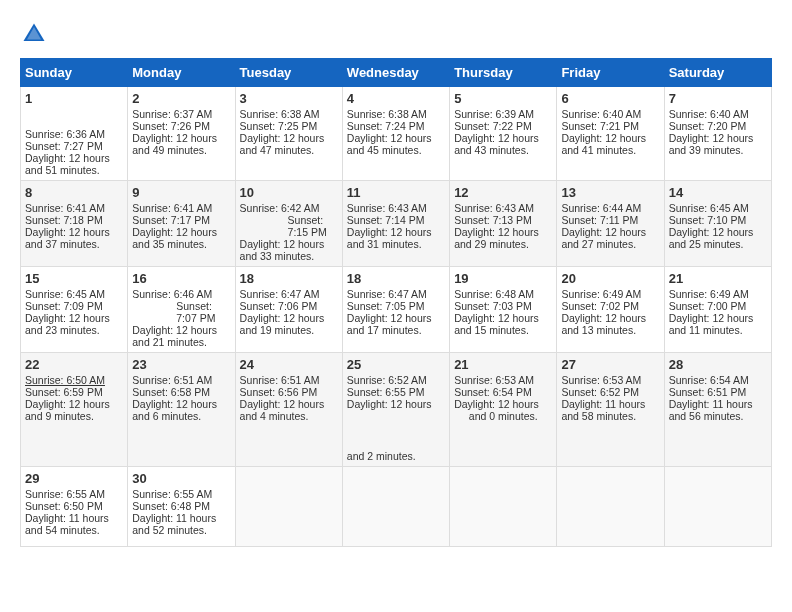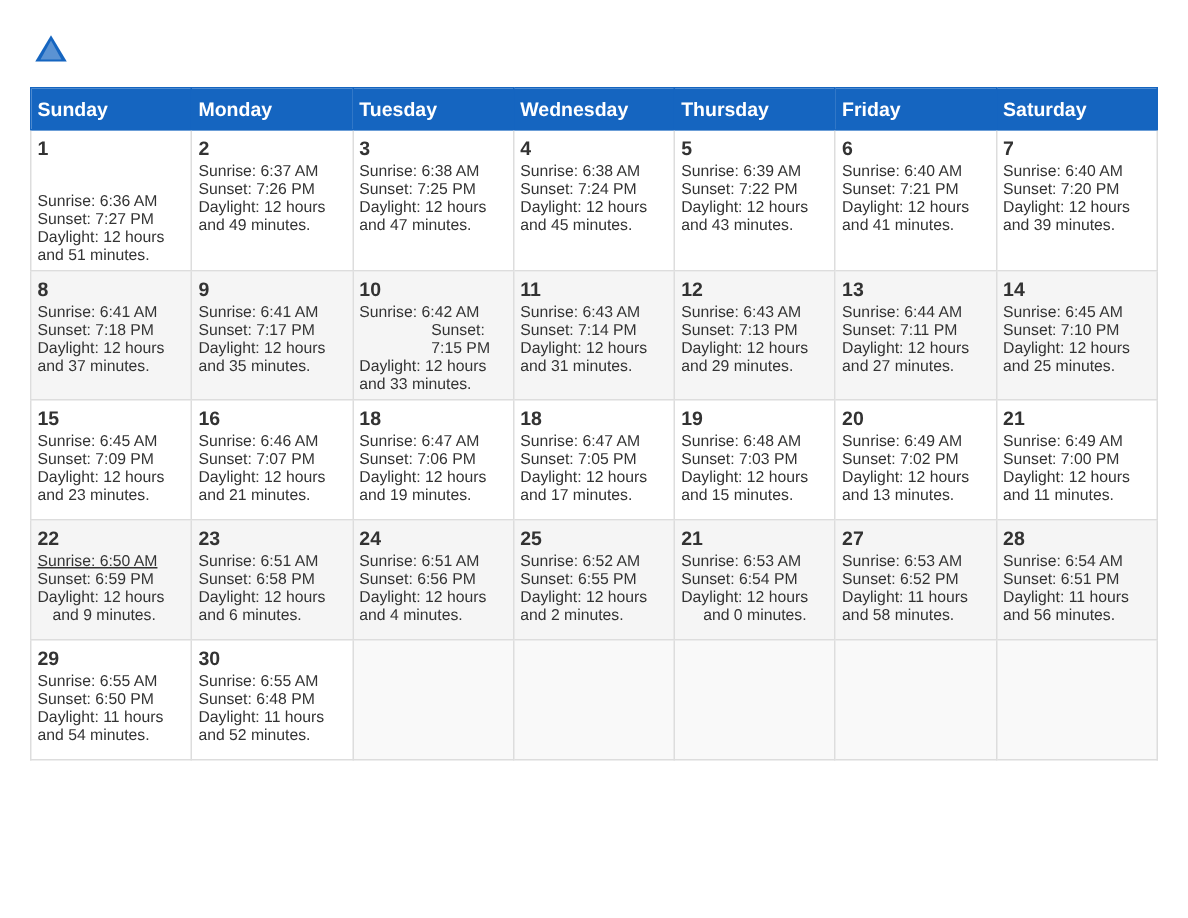--- a/index.html
+++ b/index.html
@@ -219,21 +219,21 @@
         <td>
           <span class="day-num">15</span>
           <span style="display: block;">Sunrise: 6:45 AM</span>
           <span style="display: block;">Sunset: 7:09 PM</span>
           <span style="display: block;">Daylight: 12 hours</span>
           <span style="display: block;">and 23 minutes.</span>
         </td>
         <td>
           <span class="day-num">16</span>
           <span style="display: block;">Sunrise: 6:46 AM</span>
-          <span style="display: block;">Sunset: 7:07 PM</span>
+          <span style="display: block; margin-left: 44px;">Sunset: 7:07 PM</span>
           <span style="display: block;">Daylight: 12 hours</span>
           <span style="display: block;">and 21 minutes.</span>
         </td>
         <td>
           <span class="day-num">18</span>
           <span style="display: block;">Sunrise: 6:47 AM</span>
           <span style="display: block;">Sunset: 7:06 PM</span>
           <span style="display: block;">Daylight: 12 hours</span>
           <span style="display: block;">and 19 minutes.</span>
         </td>
@@ -265,42 +265,42 @@
           <span style="display: block;">Daylight: 12 hours</span>
           <span style="display: block;">and 11 minutes.</span>
         </td>
       </tr>
       <tr>
         <td>
           <span class="day-num">22</span>
           <span style="display: block; text-decoration: underline;">Sunrise: 6:50 AM</span>
           <span style="display: block;">Sunset: 6:59 PM</span>
           <span style="display: block;">Daylight: 12 hours</span>
-          <span style="display: block; margin-left: 10px;">and 9 minutes.</span>
+          <span style="display: block;">and 9 minutes.</span>
         </td>
         <td>
           <span class="day-num">23</span>
           <span style="display: block;">Sunrise: 6:51 AM</span>
           <span style="display: block;">Sunset: 6:58 PM</span>
           <span style="display: block;">Daylight: 12 hours</span>
           <span style="display: block;">and 6 minutes.</span>
         </td>
         <td>
           <span class="day-num">24</span>
           <span style="display: block;">Sunrise: 6:51 AM</span>
           <span style="display: block;">Sunset: 6:56 PM</span>
           <span style="display: block;">Daylight: 12 hours</span>
           <span style="display: block;">and 4 minutes.</span>
         </td>
         <td>
           <span class="day-num">25</span>
           <span style="display: block;">Sunrise: 6:52 AM</span>
           <span style="display: block;">Sunset: 6:55 PM</span>
           <span style="display: block;">Daylight: 12 hours</span>
-          <span style="display: block;">and 2 minutes.</span>
+          <span style="display: block; margin-top: 40px;">and 2 minutes.</span>
         </td>
         <td>
           <span class="day-num">21</span>
           <span style="display: block;">Sunrise: 6:53 AM</span>
           <span style="display: block;">Sunset: 6:54 PM</span>
           <span style="display: block;">Daylight: 12 hours</span>
           <span style="display: block; text-align: center;">and 0 minutes.</span>
         </td>
         <td>
           <span class="day-num">27</span>

